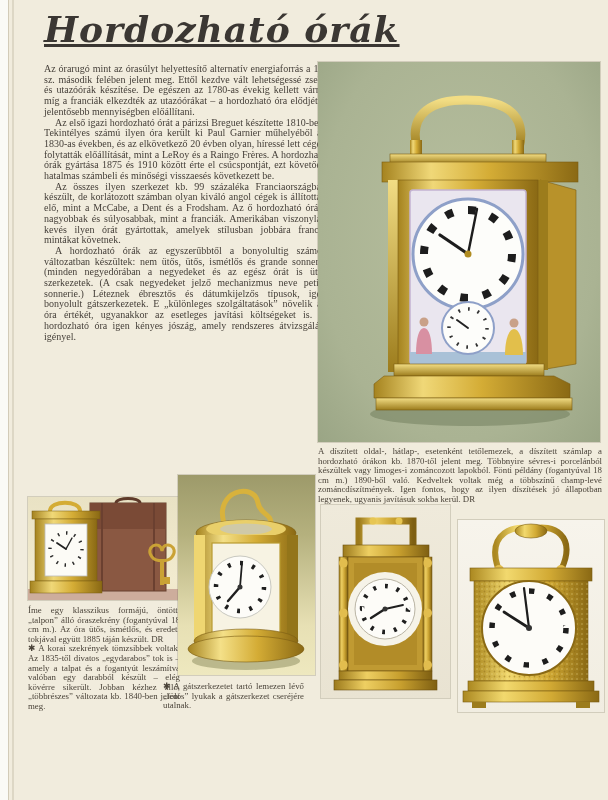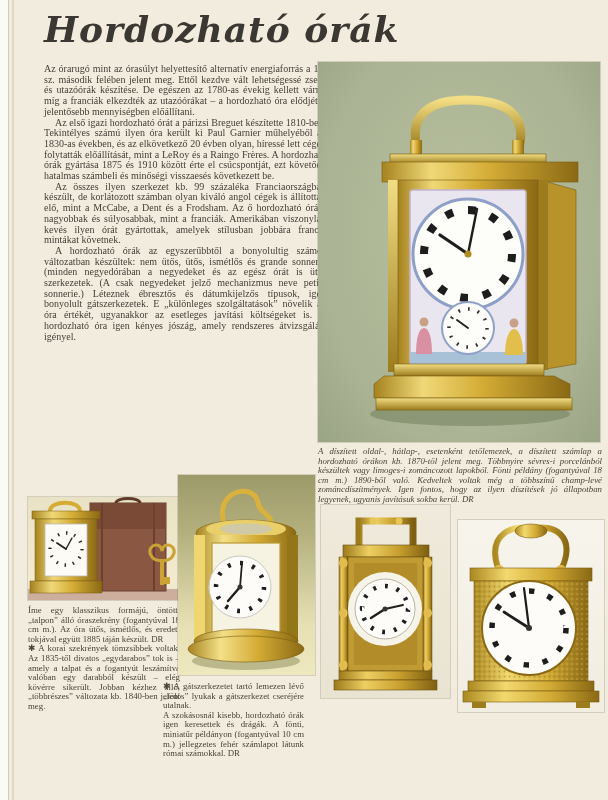--- a/index.html
+++ b/index.html
@@ -6,36 +6,36 @@
   .page{
     position:relative;width:608px;height:800px;margin:0 auto;
     background:#f1ecdd;overflow:hidden;
     font-family:"Liberation Serif",serif;color:#433d35;
   }
   .page-edge{position:absolute;left:0;top:0;bottom:0;width:8px;background:#fafaf6;border-right:1px solid #d2cbb8;}
   .page-fold{position:absolute;left:12px;top:0;bottom:0;width:2px;background:rgba(175,165,142,.30);}
   .title{
     position:absolute;left:44px;top:8px;margin:0;width:540px;
     font-family:"DejaVu Serif",serif;font-style:italic;font-weight:600;
-    font-size:36px;letter-spacing:1px;color:#3b3733;
+    font-size:36px;letter-spacing:1px;color:#3b3733;text-decoration:underline;
   }
   .article{position:absolute;left:44px;top:64px;width:282px;text-align:justify;
     font-size:10px;line-height:10.7px;color:#46403a;}
   .article p{margin:0;text-indent:11px;}
   .article p.first{text-indent:0;}
   .photo{position:absolute;box-shadow:0 0 0 1px rgba(120,110,90,.25);}
   .photo svg{display:block;}
   .photo-main{left:318px;top:62px;width:282px;height:380px;background:radial-gradient(ellipse at 50% 45%,#b7bf9e 0%,#aab393 70%,#9aa585 100%);}
   .photo-a{left:28px;top:497px;width:157px;height:103px;background:linear-gradient(#e9e2c4,#f2ebcf 80%,#efe6c9);}
   .photo-b{left:178px;top:475px;width:137px;height:200px;background:linear-gradient(#9d9a6a,#b5b17e 30%,#e7e0b4 75%,#eee8bf);}
   .photo-c{left:321px;top:505px;width:129px;height:193px;background:linear-gradient(#efeadb,#e9e3d2);}
   .photo-d{left:458px;top:520px;width:146px;height:192px;background:linear-gradient(#f7f4ec,#f1ede1);}
   .caption{position:absolute;margin:0;text-align:justify;font-size:8.8px;line-height:9.6px;color:#4a4339;}
   .caption p{margin:0;}
-  .cap-main{left:318px;top:447px;width:284px;font-style:italic;}
+  .cap-main{left:318px;top:447px;width:284px;}
   .cap-a{left:28px;top:606px;width:152px;}
   .cap-b{left:163px;top:682px;width:141px;}
   .cap-c{left:320px;top:702px;width:134px;}
   .cap-d{left:458px;top:717px;width:146px;}
   .watermark{
     position:absolute;left:58px;top:360px;width:520px;
     font-family:"Liberation Sans",sans-serif;font-weight:700;
     font-size:76px;letter-spacing:20px;
     color:rgba(255,255,255,0.16);
     -webkit-text-stroke:2px rgba(255,255,255,0.45);
@@ -179,21 +179,20 @@
       <line x1="62" y1="112" x2="50" y2="126" stroke="#1f1f1f" stroke-width="2.4" stroke-linecap="round"></line>
       <line x1="62" y1="112" x2="64" y2="88" stroke="#1f1f1f" stroke-width="1.8" stroke-linecap="round"></line>
       <circle cx="62" cy="112" r="2.5" fill="#333"></circle>
 
       <ellipse cx="68" cy="166" rx="52" ry="12" fill="url(#g3)" stroke="#7a5c12" stroke-width="0.6"></ellipse>
       <ellipse cx="68" cy="174" rx="58" ry="13" fill="url(#g3)" stroke="#7a5c12" stroke-width="0.6"></ellipse>
     </svg>
   </div>
   <div class="caption cap-b">
     <p>✱ A gátszerkezetet tartó lemezen lévő „fölös” lyukak a gátszerkezet cseréjére utalnak.</p>
-    <p>A szokásosnál kisebb, hordozható órák igen keresettek és drágák. A fönti, miniatűr példányon (fogantyúval 10 cm m.) jellegzetes fehér számlapot látunk római számokkal.  DR</p>
   </div>
 
   <div class="photo photo-c">
     <svg width="129" height="193" viewBox="0 0 129 193">
       <defs>
         <linearGradient id="g4" x1="0" y1="0" x2="1" y2="0">
           <stop offset="0" stop-color="#9c7a1c"></stop>
             <stop offset="0.3" stop-color="#eecf62"></stop>
           <stop offset="0.65" stop-color="#c79f2e"></stop>
             <stop offset="1" stop-color="#7e5f12"></stop>

